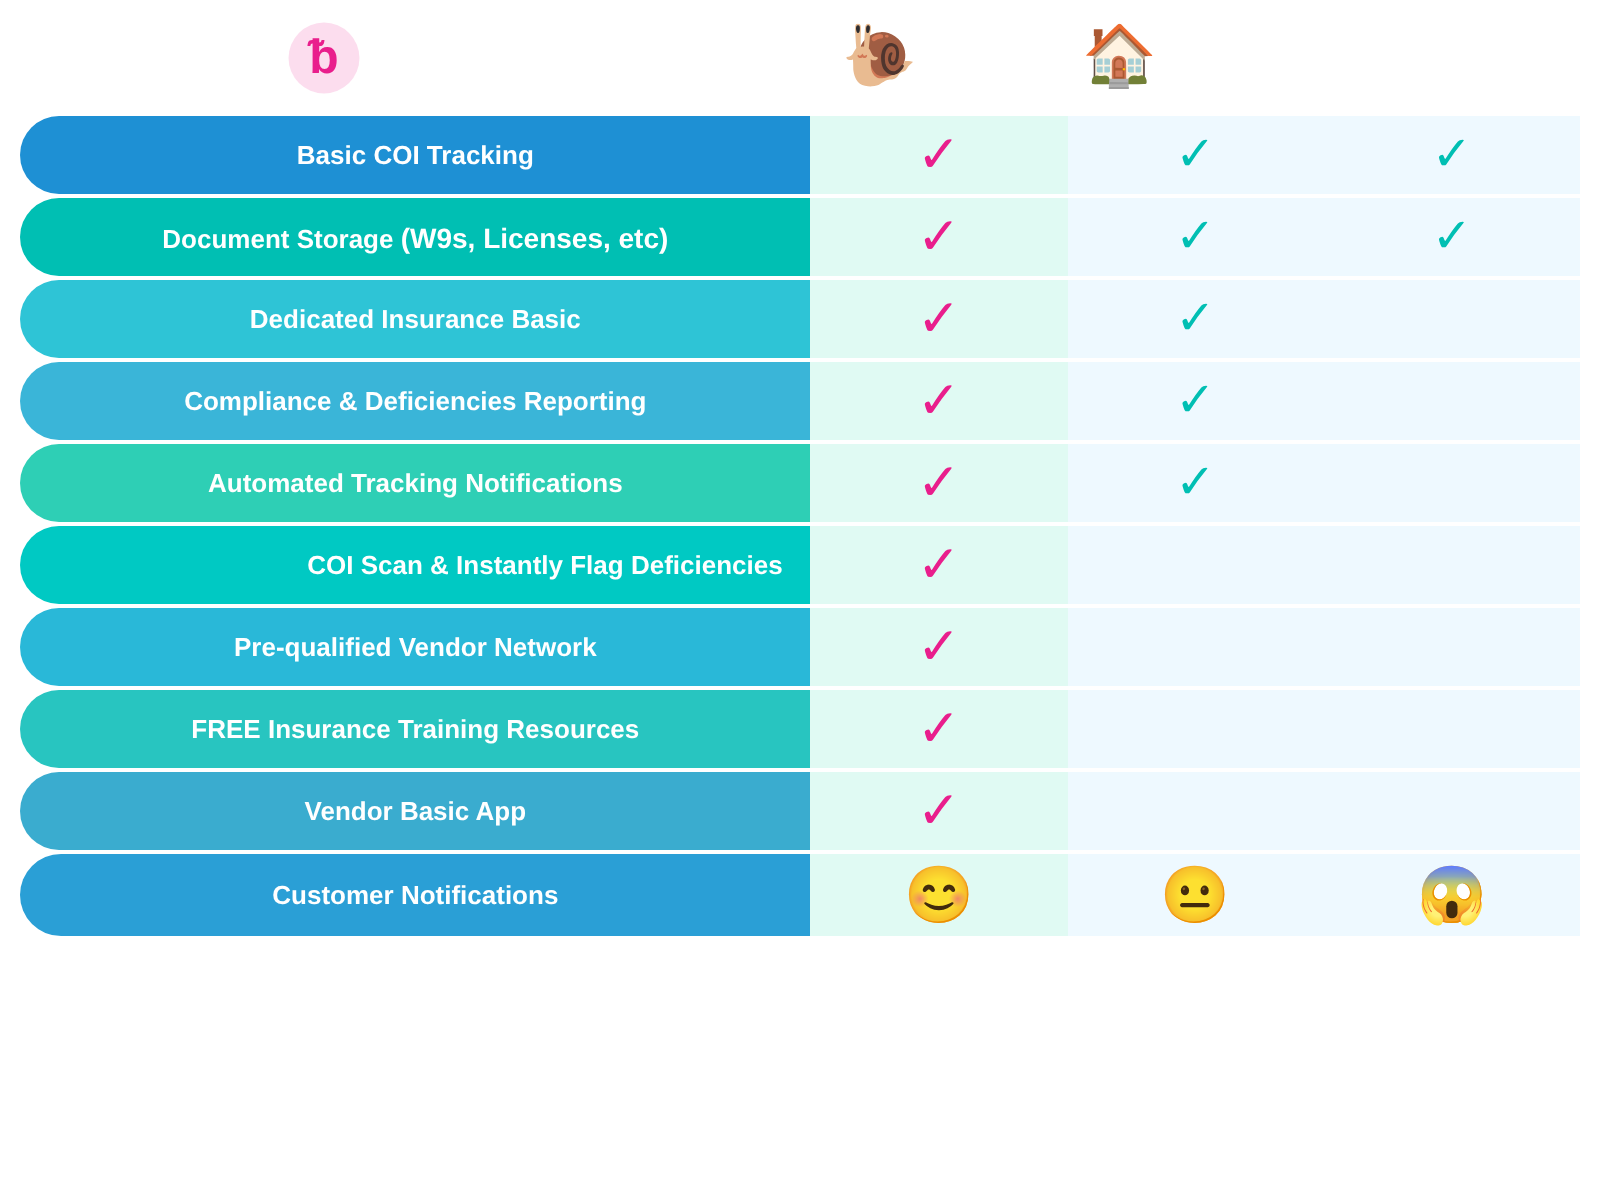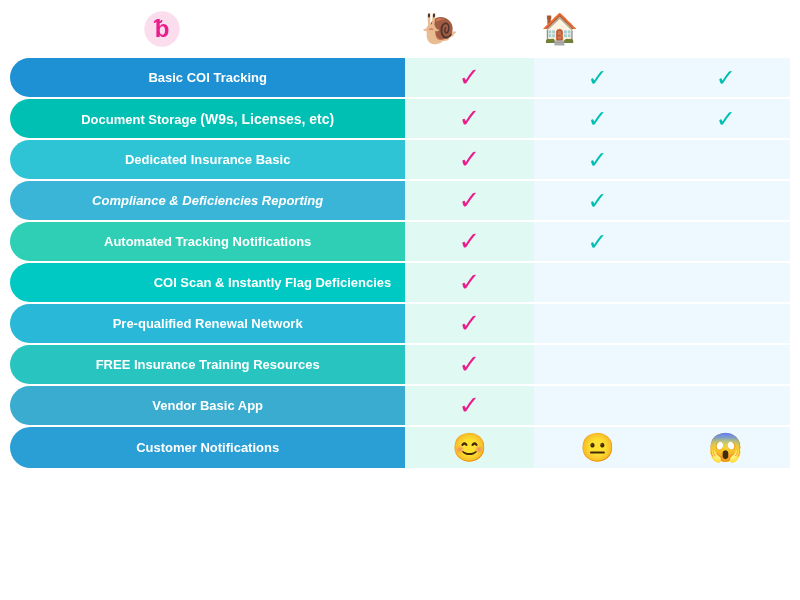--- a/index.html
+++ b/index.html
@@ -94,21 +94,21 @@
     }
 
     .inhouse-cell {
       background: #eef9ff;
     }
 
     
     .row-dark-blue .feature-cell { background: #1e90d4; }
     .row-teal .feature-cell { background: #00bfb3; }
     .row-cyan .feature-cell { background: #2ec4d6; }
-    .row-mid-blue .feature-cell { background: #3ab5d8; font-style: italic; }
+    .row-mid-blue .feature-cell { background: #3ab5d8; }
     .row-green-blue .feature-cell { background: #2ecfb5; }
     .row-bright-teal .feature-cell { background: #00c9c3; text-align: right; }
     .row-sky .feature-cell { background: #29b8d8; }
     .row-aqua .feature-cell { background: #2bbfc8; }
     .row-teal2 .feature-cell { background: #28c5c0; }
     .row-blue2 .feature-cell { background: #3aaccf; }
     .row-dark2 .feature-cell { background: #2a9fd6; }
 
     .check-pink { color: #e91e8c; font-size: 26px; }
     .check-teal { color: #00bfb3; font-size: 24px; }
@@ -198,21 +198,21 @@
           <td class="check-cell others-cell"><span class="check-teal">✓</span></td>
           <td class="check-cell inhouse-cell"></td>
         </tr>
         <tr class="row-bright-teal">
           <td class="feature-cell">COI Scan &amp; Instantly Flag Deficiencies</td>
           <td class="check-cell bcs-cell"><span class="check-pink">✓</span></td>
           <td class="check-cell others-cell"></td>
           <td class="check-cell inhouse-cell"></td>
         </tr>
         <tr class="row-sky">
-          <td class="feature-cell">Pre-qualified Renewal Network</td>
+          <td class="feature-cell">Pre-qualified Vendor Network</td>
           <td class="check-cell bcs-cell"><span class="check-pink">✓</span></td>
           <td class="check-cell others-cell"></td>
           <td class="check-cell inhouse-cell"></td>
         </tr>
         <tr class="row-teal2">
           <td class="feature-cell">FREE Insurance Training Resources</td>
           <td class="check-cell bcs-cell"><span class="check-pink">✓</span></td>
           <td class="check-cell others-cell"></td>
           <td class="check-cell inhouse-cell"></td>
         </tr>

